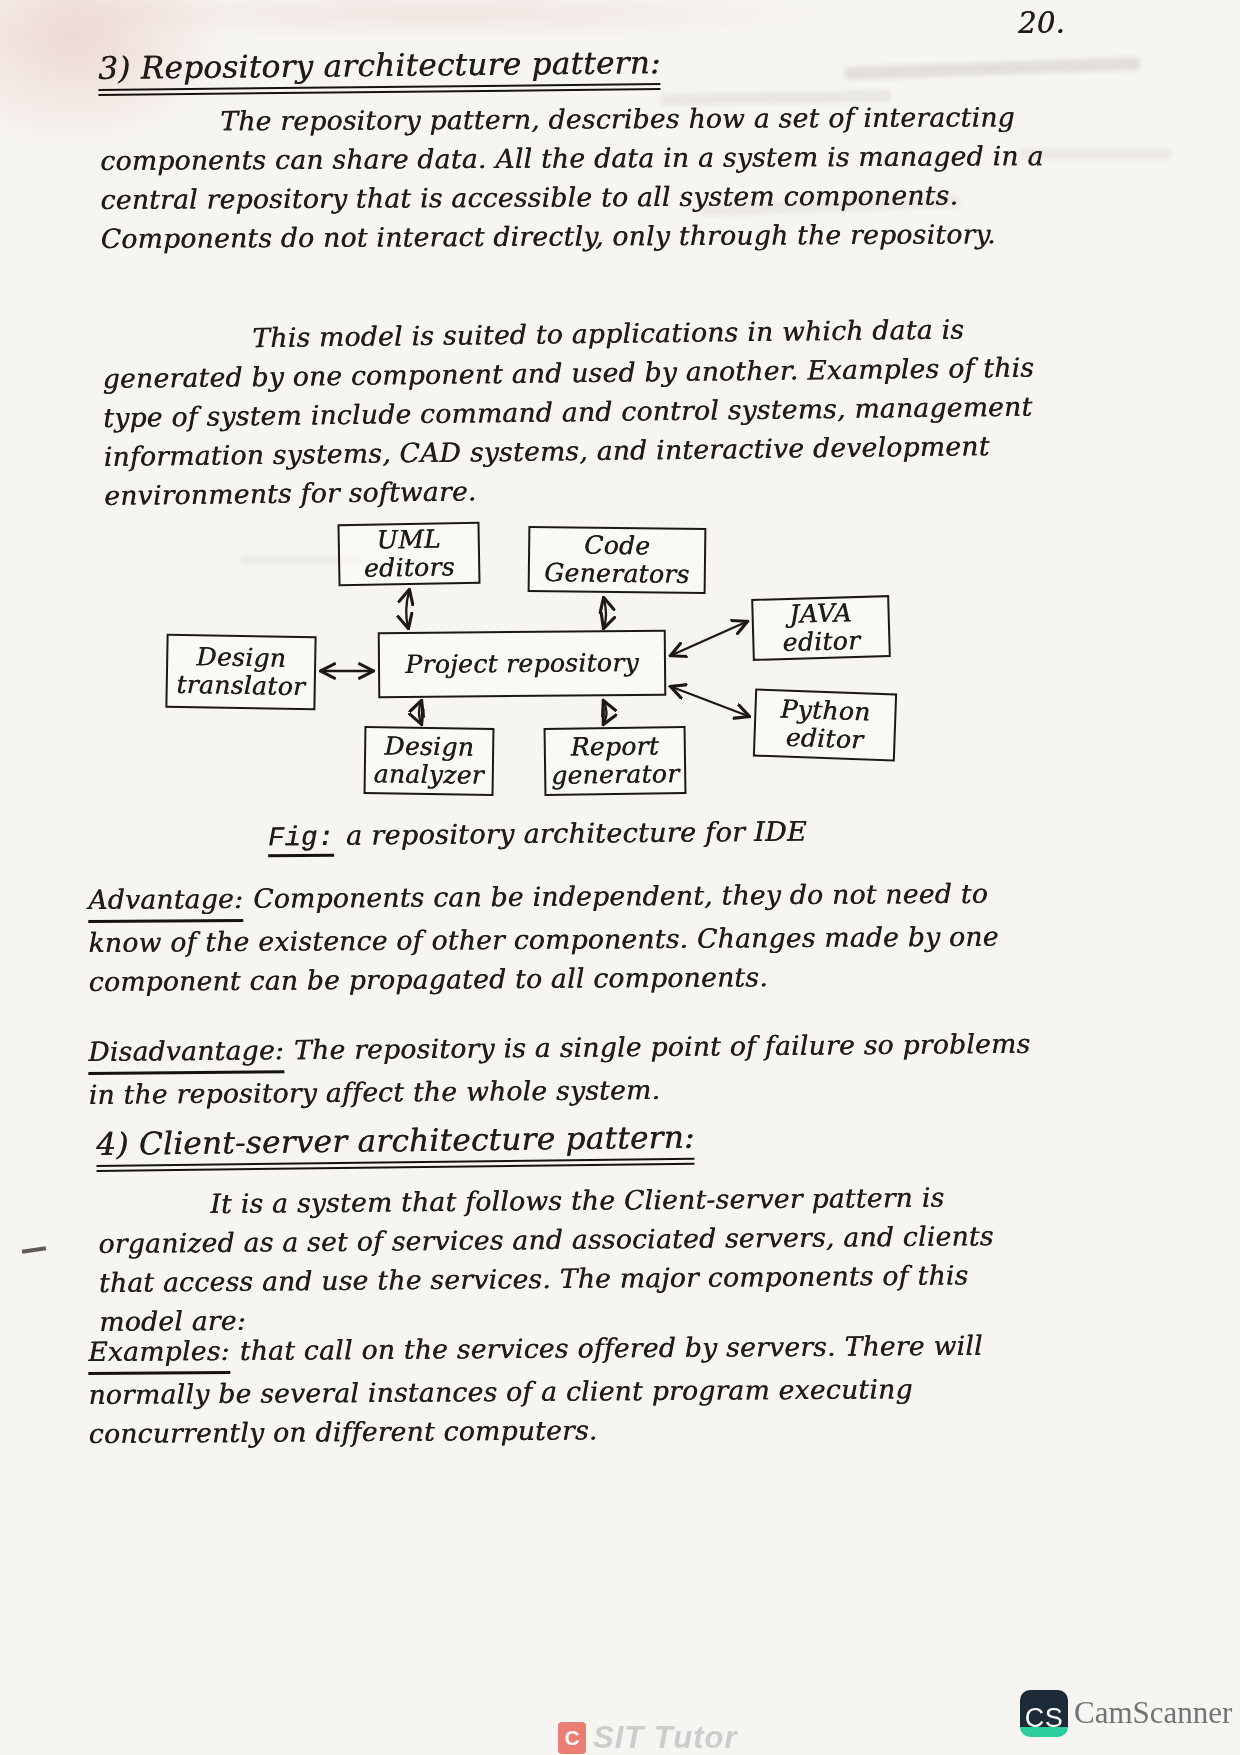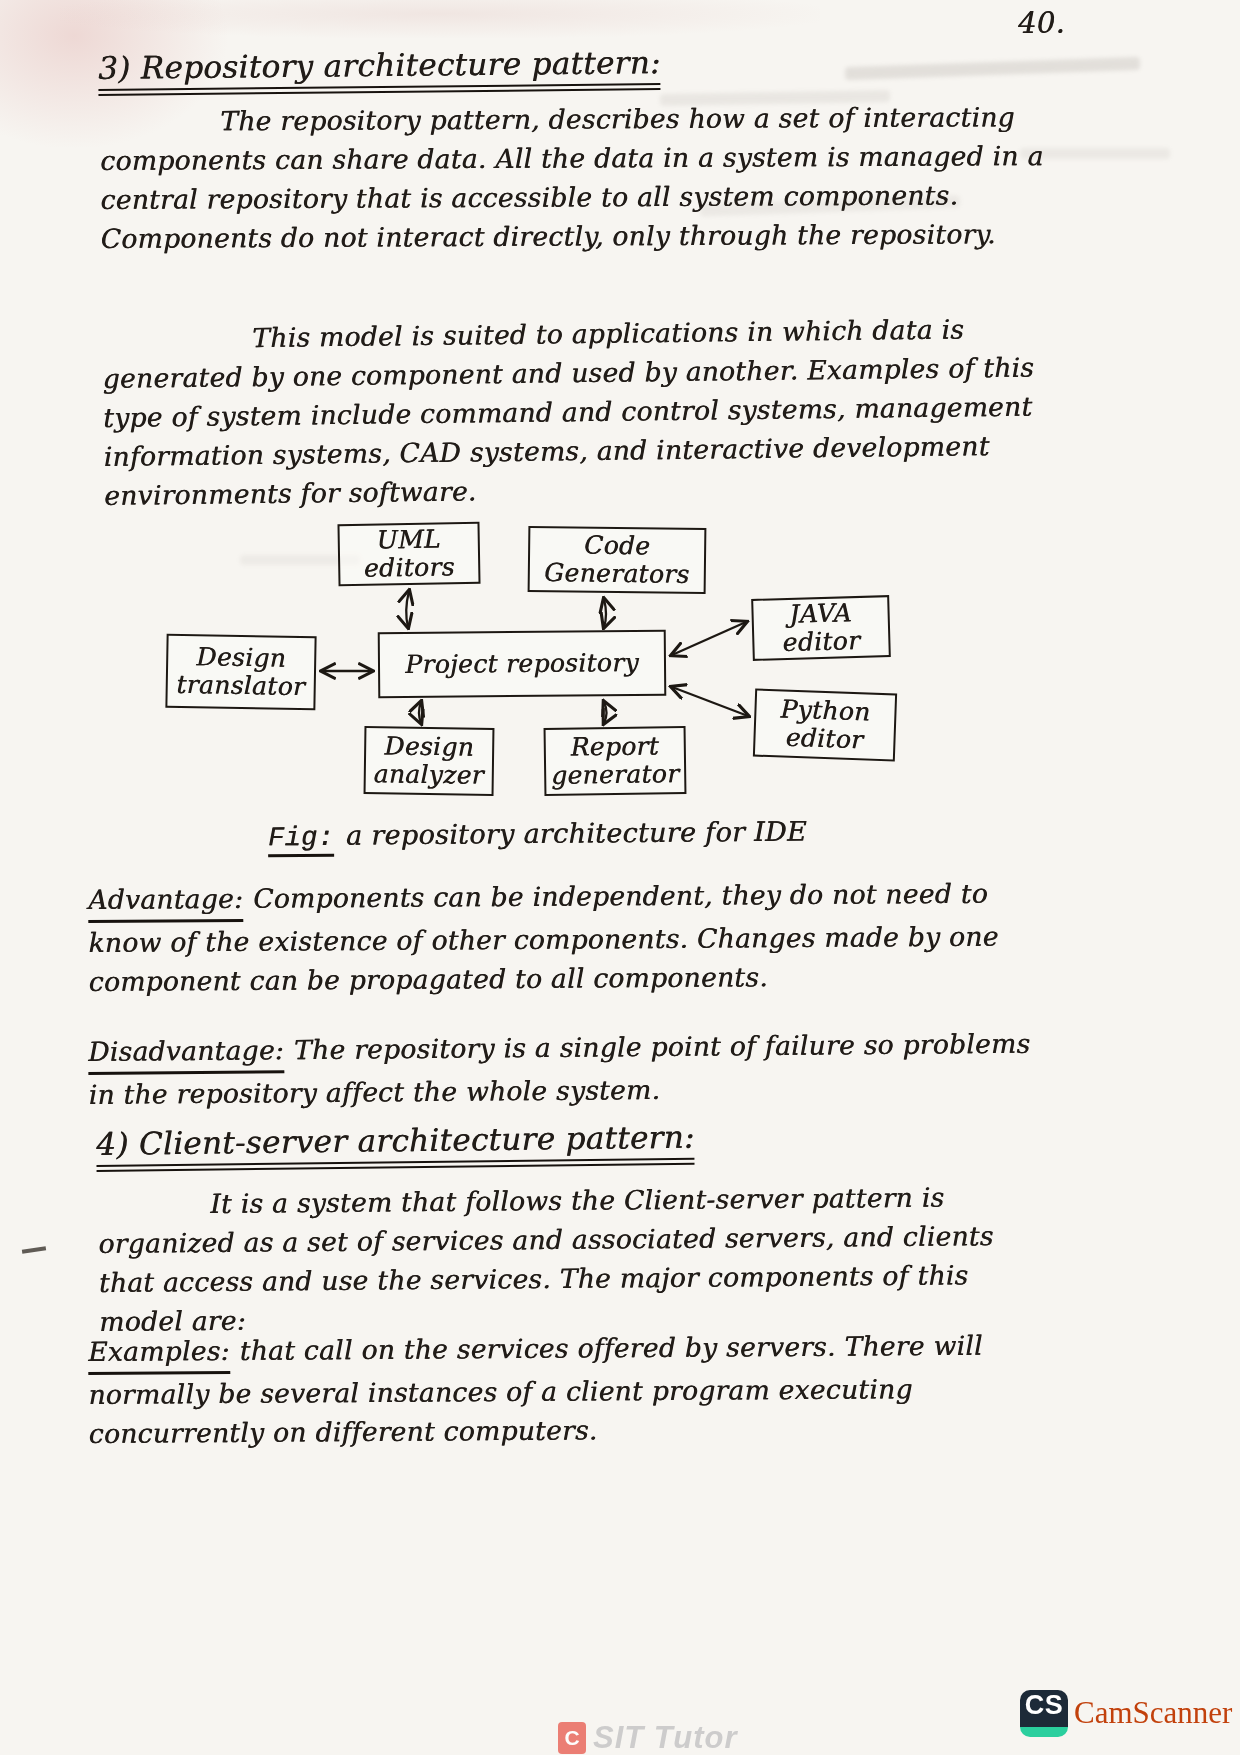--- a/index.html
+++ b/index.html
@@ -90,27 +90,27 @@
 
   
   .cs-logo {
     position:absolute; left:1020px; top:1690px;
     width:48px; height:47px; border-radius:10px;
     background:linear-gradient(#1d2a38 0 79%, #2bcf9e 79% 100%);
     display:flex; align-items:flex-start; justify-content:center;
   }
   .cs-logo span {
     font-family:"Liberation Sans", sans-serif;
-    font-weight:bold; font-size:27px; color:#ffffff;
-    margin-top:0; letter-spacing:.5px;
+    font-weight:normal; font-size:27px; color:#ffffff;
+    margin-top:13px; letter-spacing:.5px;
   }
   .cs-text {
     position:absolute; left:1074px; top:1695px;
     font-family:"Liberation Serif", serif;
-    font-size:31px; color:#c2410c;
+    font-size:31px; color:#737373;
   }
   .watermark {
     position:absolute; left:558px; top:1722px;
     display:flex; align-items:flex-start; gap:7px;
     opacity:.85;
   }
   .watermark .wm-icon {
     width:28px; height:32px; border-radius:4px;
     background:#ea6a5f;
     display:flex; align-items:center; justify-content:center;
@@ -128,21 +128,21 @@
 
 <div class="artifact smudge-topleft"></div>
 <div class="artifact smudge-topband"></div>
 <div class="artifact ghost g1"></div>
 <div class="artifact ghost g2"></div>
 <div class="artifact ghost g3"></div>
 <div class="artifact ghost g4"></div>
 <div class="artifact ghost g5"></div>
 <div class="artifact dash-mark"></div>
 
-<div class="page-number hw">40.</div>
+<div class="page-number hw">20.</div>
 
 <div class="heading hw" style="left:98px; top:50px; transform:rotate(-.6deg);">
   <span class="h-underline">3) Repository architecture pattern:</span>
 </div>
 
 <div class="para hw" style="left:100px; top:102px; width:948px; text-indent:120px; transform:rotate(-.3deg);">The repository pattern, describes how a set of interacting components can share data. All the data in a system is managed in a central repository that is accessible to all system components. Components do not interact directly, only through the repository.</div>
 
 <div class="para hw" style="left:102px; top:320px; width:948px; text-indent:150px; transform:rotate(-.7deg);">This model is suited to applications in which data is generated by one component and used by another. Examples of this type of system include command and control systems, management information systems, CAD systems, and interactive development environments for software.</div>
 
 <div class="diagram">

